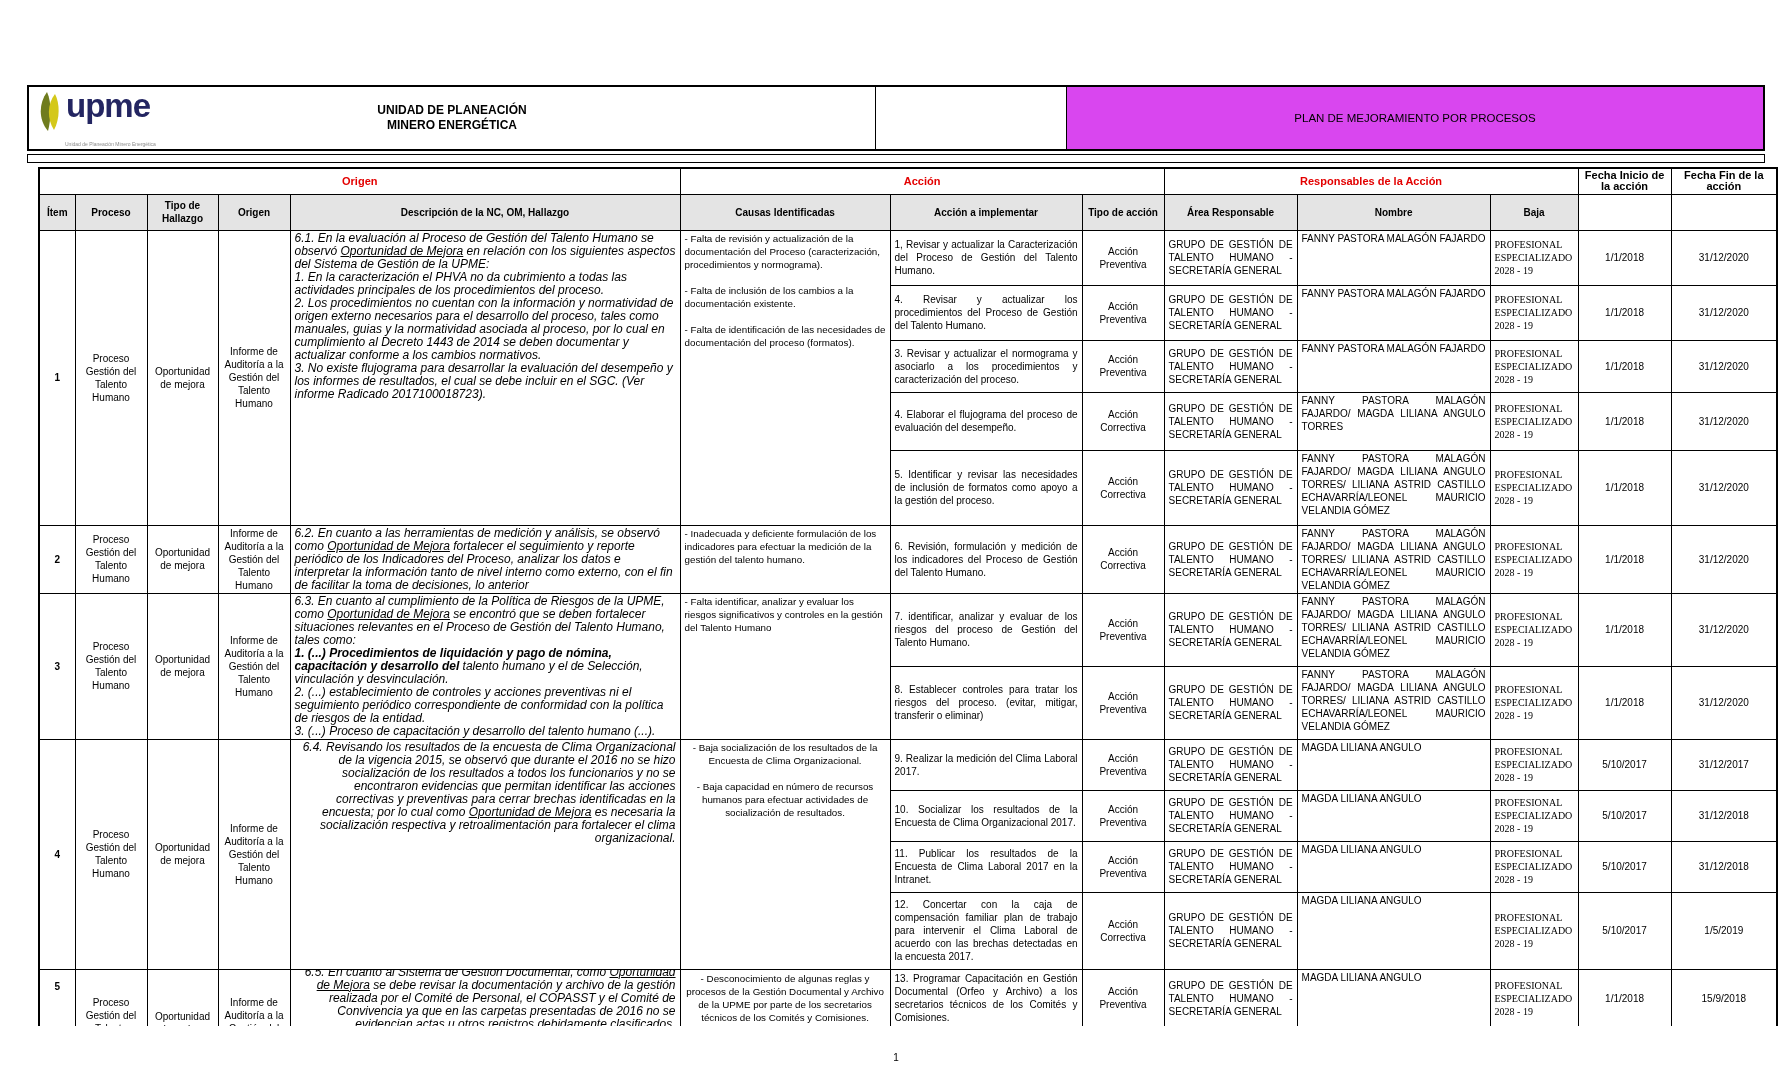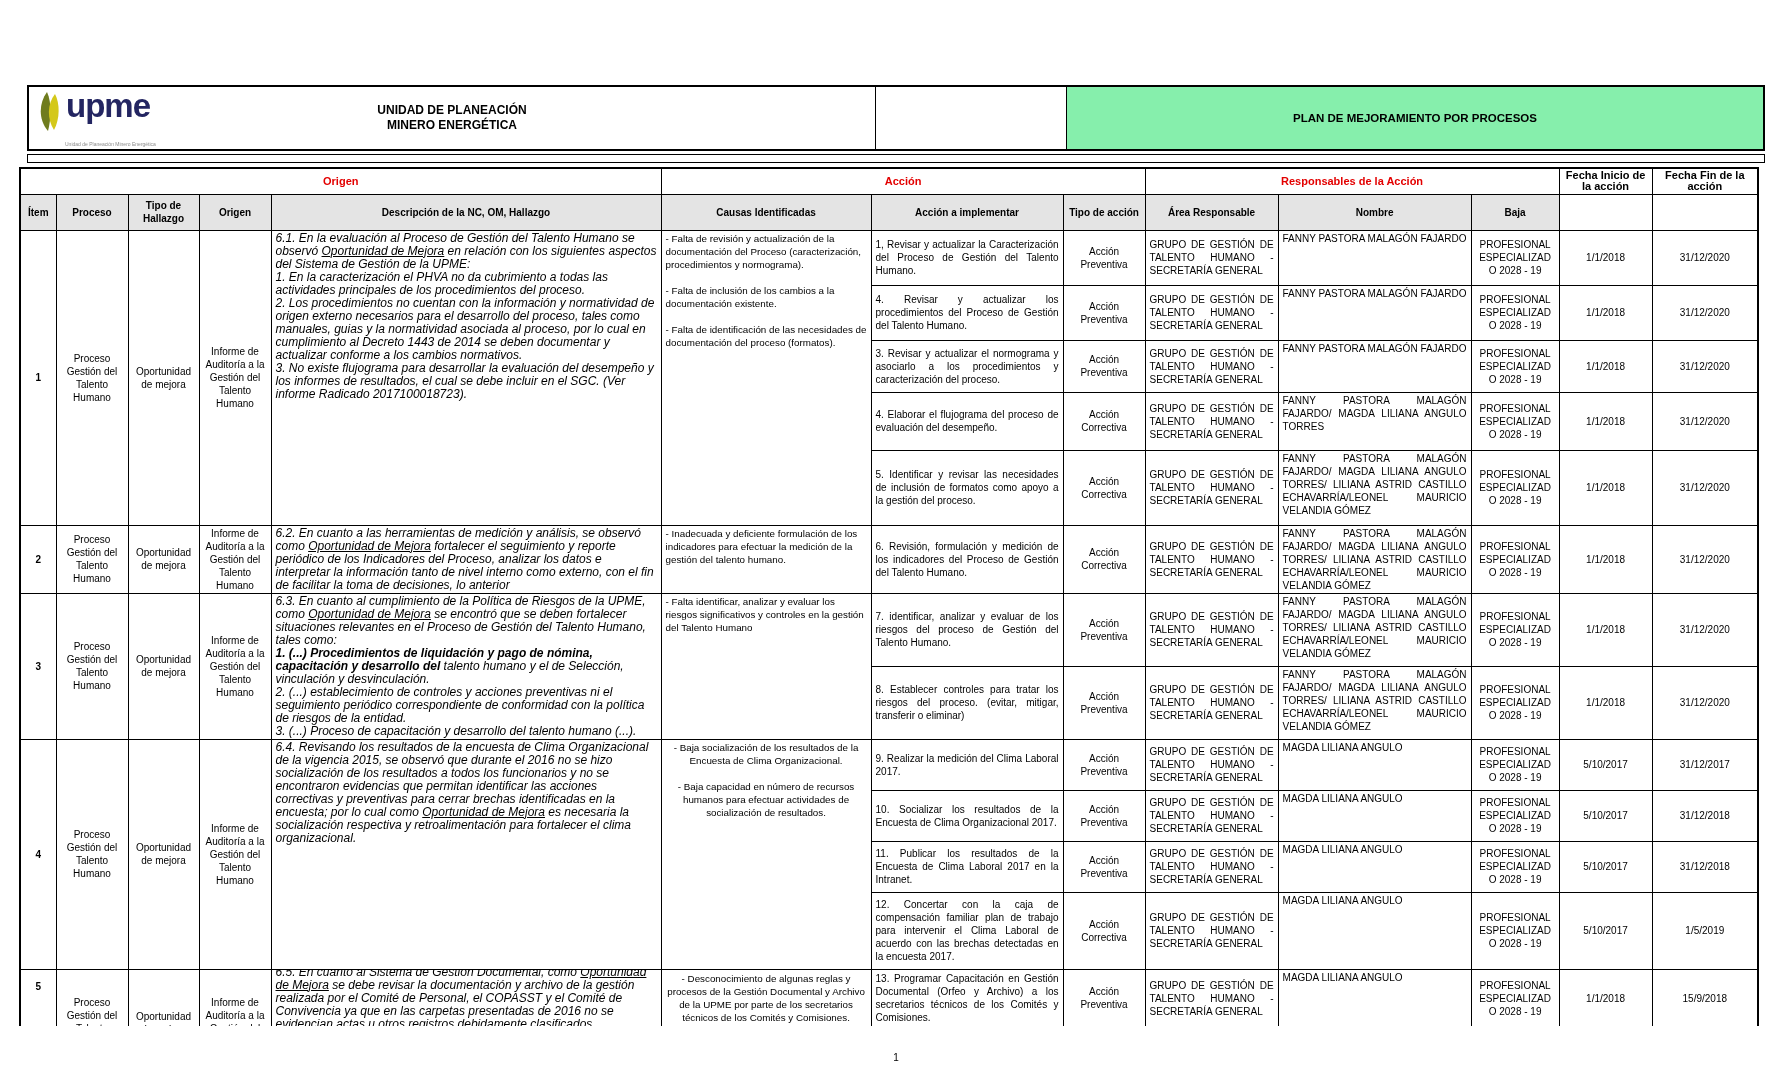--- a/index.html
+++ b/index.html
@@ -11,47 +11,47 @@
   .banner{position:absolute;left:27px;top:85px;width:1738px;height:66px;
           border:2px solid #000;box-sizing:border-box;display:flex;}
   .banner-left{position:relative;width:846px;border-right:1px solid #000;
                display:flex;align-items:center;justify-content:center;}
   .org-title{text-align:center;font-weight:bold;font-size:12px;line-height:15px;}
   .logo{position:absolute;left:10px;top:4px;width:180px;height:56px;}
   .logo-row{display:flex;align-items:flex-start;text-align:center;}
   .logo-word{font-weight:bold;font-size:33px;line-height:30px;letter-spacing:-1px;color:#232561;margin-left:3px;}
   .logo-tagline{font-size:5px;color:#8a8a8a;margin-left:26px;margin-top:2px;white-space:nowrap;}
   .banner-mid{width:190px;border-right:1px solid #000;background:#fff;}
-  .banner-right{flex:1;background:#86efac;display:flex;align-items:center;justify-content:center;
-                font-weight:bold;font-size:11.5px;}
+  .banner-right{flex:1;background:#d946ef;display:flex;align-items:center;justify-content:center;
+                font-weight:normal;font-size:11.5px;}
 
   .strip{position:absolute;left:27px;top:154px;width:1738px;height:9px;
          border:1px solid #000;box-sizing:border-box;background:#fff;}
 
   
-  .table-clip{position:absolute;left:19px;top:167px;width:1742px;height:859px;overflow:hidden;}
+  .table-clip{position:absolute;left:38px;top:167px;width:1742px;height:859px;overflow:hidden;}
   table{border-collapse:collapse;table-layout:fixed;width:1738px;border:2px solid #000;}
   th,td{border:1px solid #000;padding:1px 4px;font-size:10px;line-height:13px;
         vertical-align:middle;box-sizing:border-box;overflow:hidden;word-wrap:break-word;}
   thead .group-row th{background:#fff;font-weight:bold;font-size:11px;height:26px;color:#e30000;}
   thead .group-row th.fecha-h{color:#000;font-size:11px;line-height:11px;}
   thead .col-row th{background:#e4e4e4;font-weight:bold;font-size:10px;height:36px;}
   thead .col-row th.nofill{background:#fff;}
 
   td.tnum{text-align:center;font-weight:bold;}
   td.tmeta{text-align:center;}
   td.tdesc{vertical-align:top;white-space:pre-line;text-align:left;font-size:12px;line-height:13px;font-style:italic;}
-  td.tdesc.center{text-align:left;}
+  td.tdesc.center{text-align:right;}
   td.tcausas{vertical-align:top;white-space:pre-line;font-size:9.8px;line-height:13px;}
   td.tcausas.center{text-align:center;}
   td.taccion{text-align:justify;text-justify:inter-word;}
   td.ttipo{text-align:center;}
   td.tarea{text-align:justify;text-justify:inter-word;}
   td.tnombre{vertical-align:top;text-align:justify;text-justify:inter-word;}
-  td.tcargo{text-align:center;}
+  td.tcargo{text-align:left;font-family:Liberation Serif, serif;}
   td.tfecha{text-align:center;}
   .u{text-decoration:underline;}
   .b{font-weight:bold;}
 
   
   tr.cut td{vertical-align:top;}
   .cutcell{height:58px;margin:-1px -4px 0;padding:1px 4px;border-bottom:1px solid #000;
            box-sizing:border-box;display:flex;flex-direction:column;justify-content:center;overflow:hidden;}
   .cutcell.top{justify-content:flex-start;}
   .pagenum{position:absolute;left:0;top:1052px;width:100%;text-align:center;font-size:10px;}

